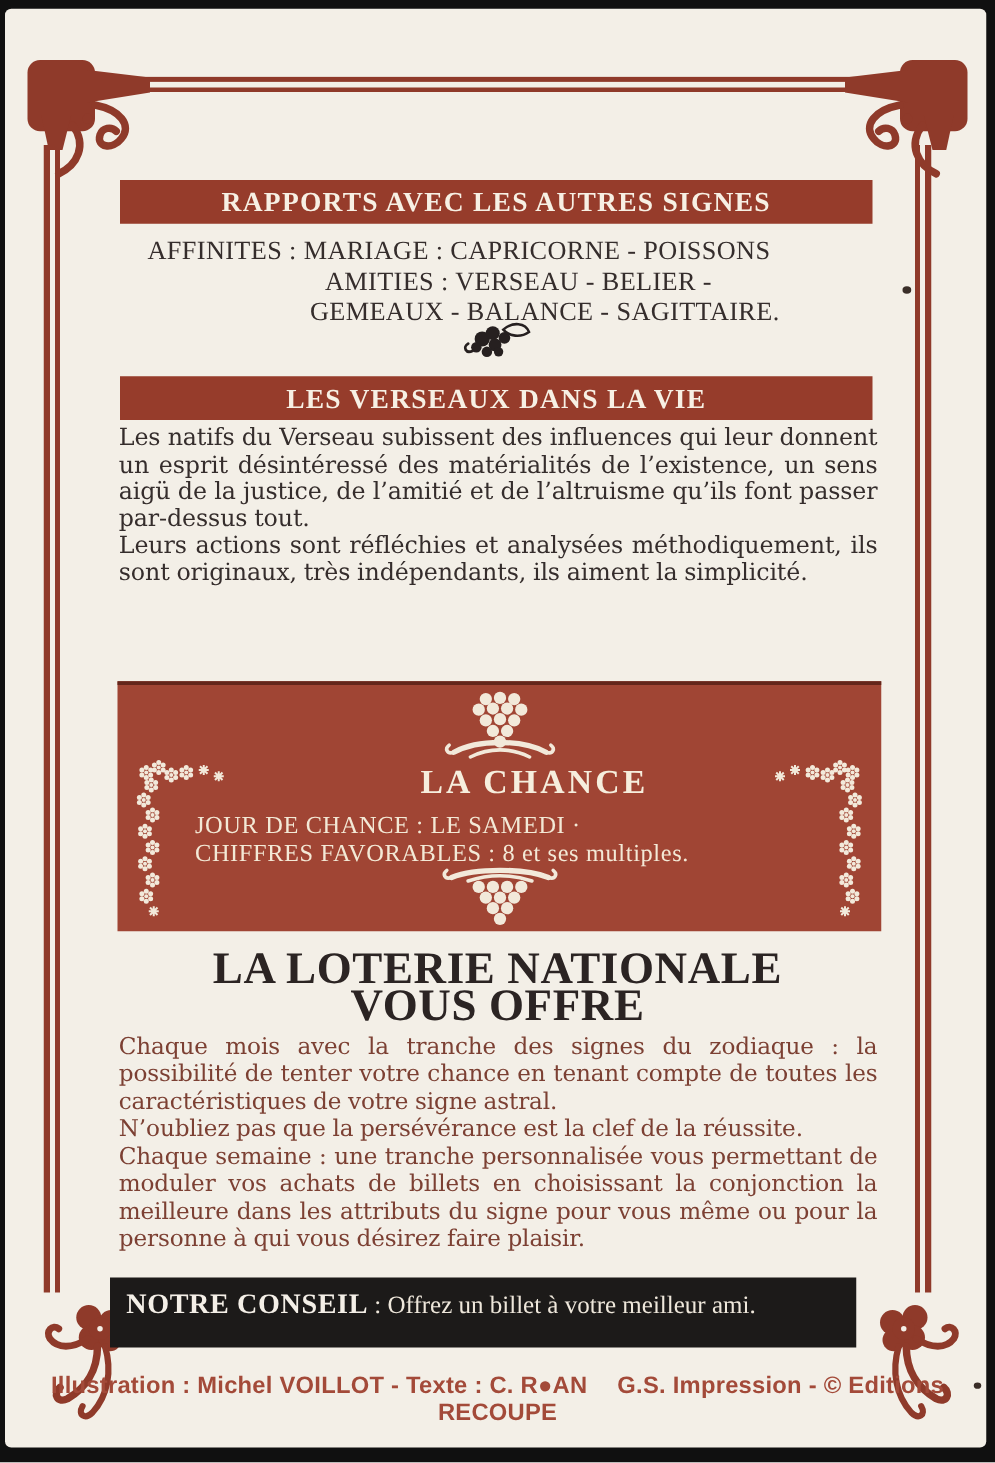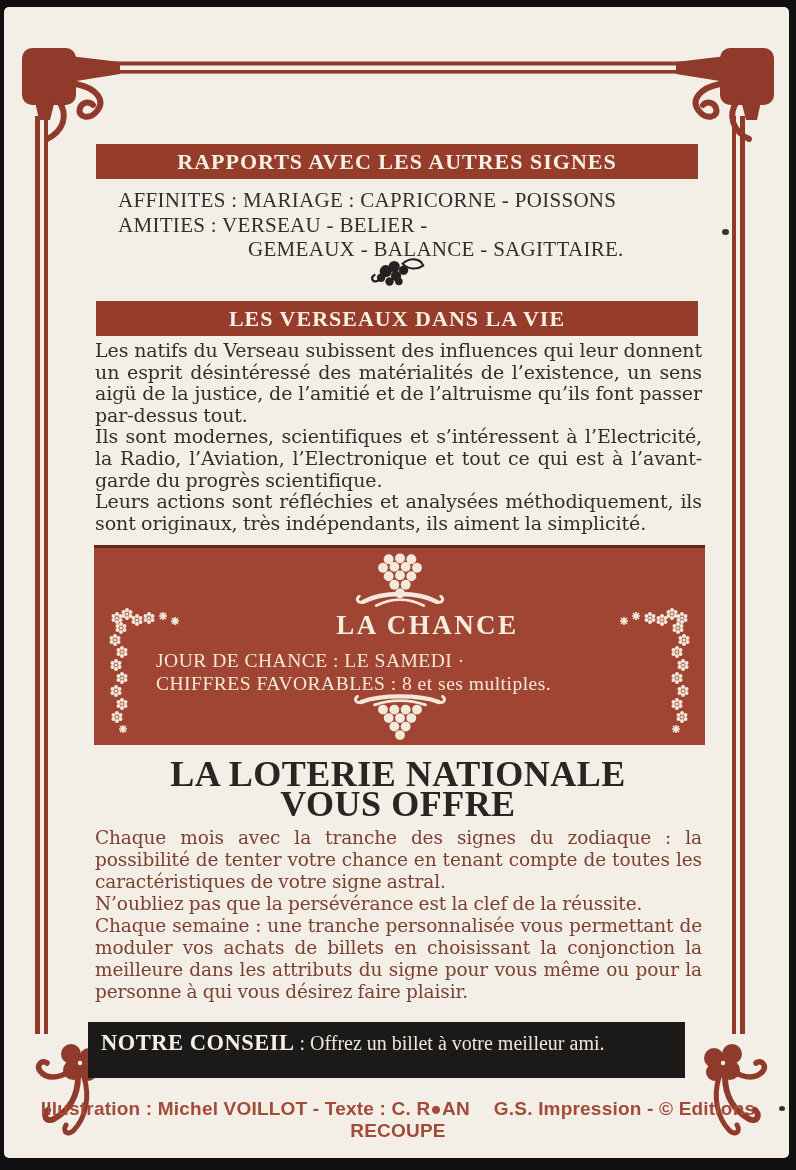--- a/index.html
+++ b/index.html
@@ -25,21 +25,21 @@
   .banner{position:absolute;left:96px;width:602px;height:35px;background:var(--banner);
           color:#f7f0e4;font-family:"Liberation Serif",serif;font-weight:bold;
           font-size:22px;letter-spacing:1px;text-align:center;line-height:36px;}
   .banner-rapports{top:144px;}
   .banner-vie{top:301px;}
 
   .affinites{position:absolute;left:118px;top:188px;width:580px;
              font-family:"Liberation Serif",serif;font-size:21px;line-height:24.5px;
              color:#352d2c;letter-spacing:.3px;}
   .affinites .l1{}
-  .affinites .l2{}
+  .affinites .l2{margin-left:142px;}
   .affinites .l3{margin-left:130px;}
 
   .bodytext{position:absolute;left:95px;width:607px;text-align:justify;color:var(--ink);}
   .bodytext p{margin:0;}
   .vie-text{top:340px;font-size:19px;line-height:21.6px;letter-spacing:-.1px;word-spacing:-.5px;}
   .loterie-text{top:827px;font-size:18.5px;line-height:22px;color:var(--rust);
                 letter-spacing:-.1px;word-spacing:-.5px;}
 
   
   .chance{position:absolute;left:94px;top:545px;width:611px;height:200px;
@@ -146,21 +146,20 @@
         <circle cx="23" cy="28" r="4.5"></circle>
       <circle cx="33" cy="28" r="4"></circle>
     </g>
     <path d="M37,9 C45,2 56,3 59,11 C52,16 42,15 37,9 Z" fill="var(--bg)" stroke="#262020" stroke-width="2.2"></path>
     <path d="M11,27 C5,30 2,24 7,21" fill="none" stroke="#262020" stroke-width="2.4" stroke-linecap="round"></path>
   </svg>
 
   <div class="banner banner-vie">LES VERSEAUX DANS LA VIE</div>
   <div class="bodytext vie-text">
     <p>Les natifs du Verseau subissent des influences qui leur donnent un esprit désintéressé des matérialités de l’existence, un sens aigü de la justice, de l’amitié et de l’altruisme qu’ils font passer par-dessus tout.</p>
-    <p>Ils sont modernes, scientifiques et s’intéressent à l’Electricité, la Radio, l’Aviation, l’Electronique et tout ce qui est à l’avant-garde du progrès scientifique.</p>
     <p>Leurs actions sont réfléchies et analysées méthodiquement, ils sont originaux, très indépendants, ils aiment la simplicité.</p>
   </div>
 
   <div class="chance">
     <svg class="grape-top" viewBox="0 0 110 64" xmlns="http://www.w3.org/2000/svg">
       <g fill="#f2e9da">
         <circle cx="43" cy="9" r="5.2"></circle>
           <circle cx="55" cy="8" r="5.2"></circle>
           <circle cx="67" cy="9" r="5.2"></circle>
         <circle cx="37" cy="18" r="5.2"></circle>

